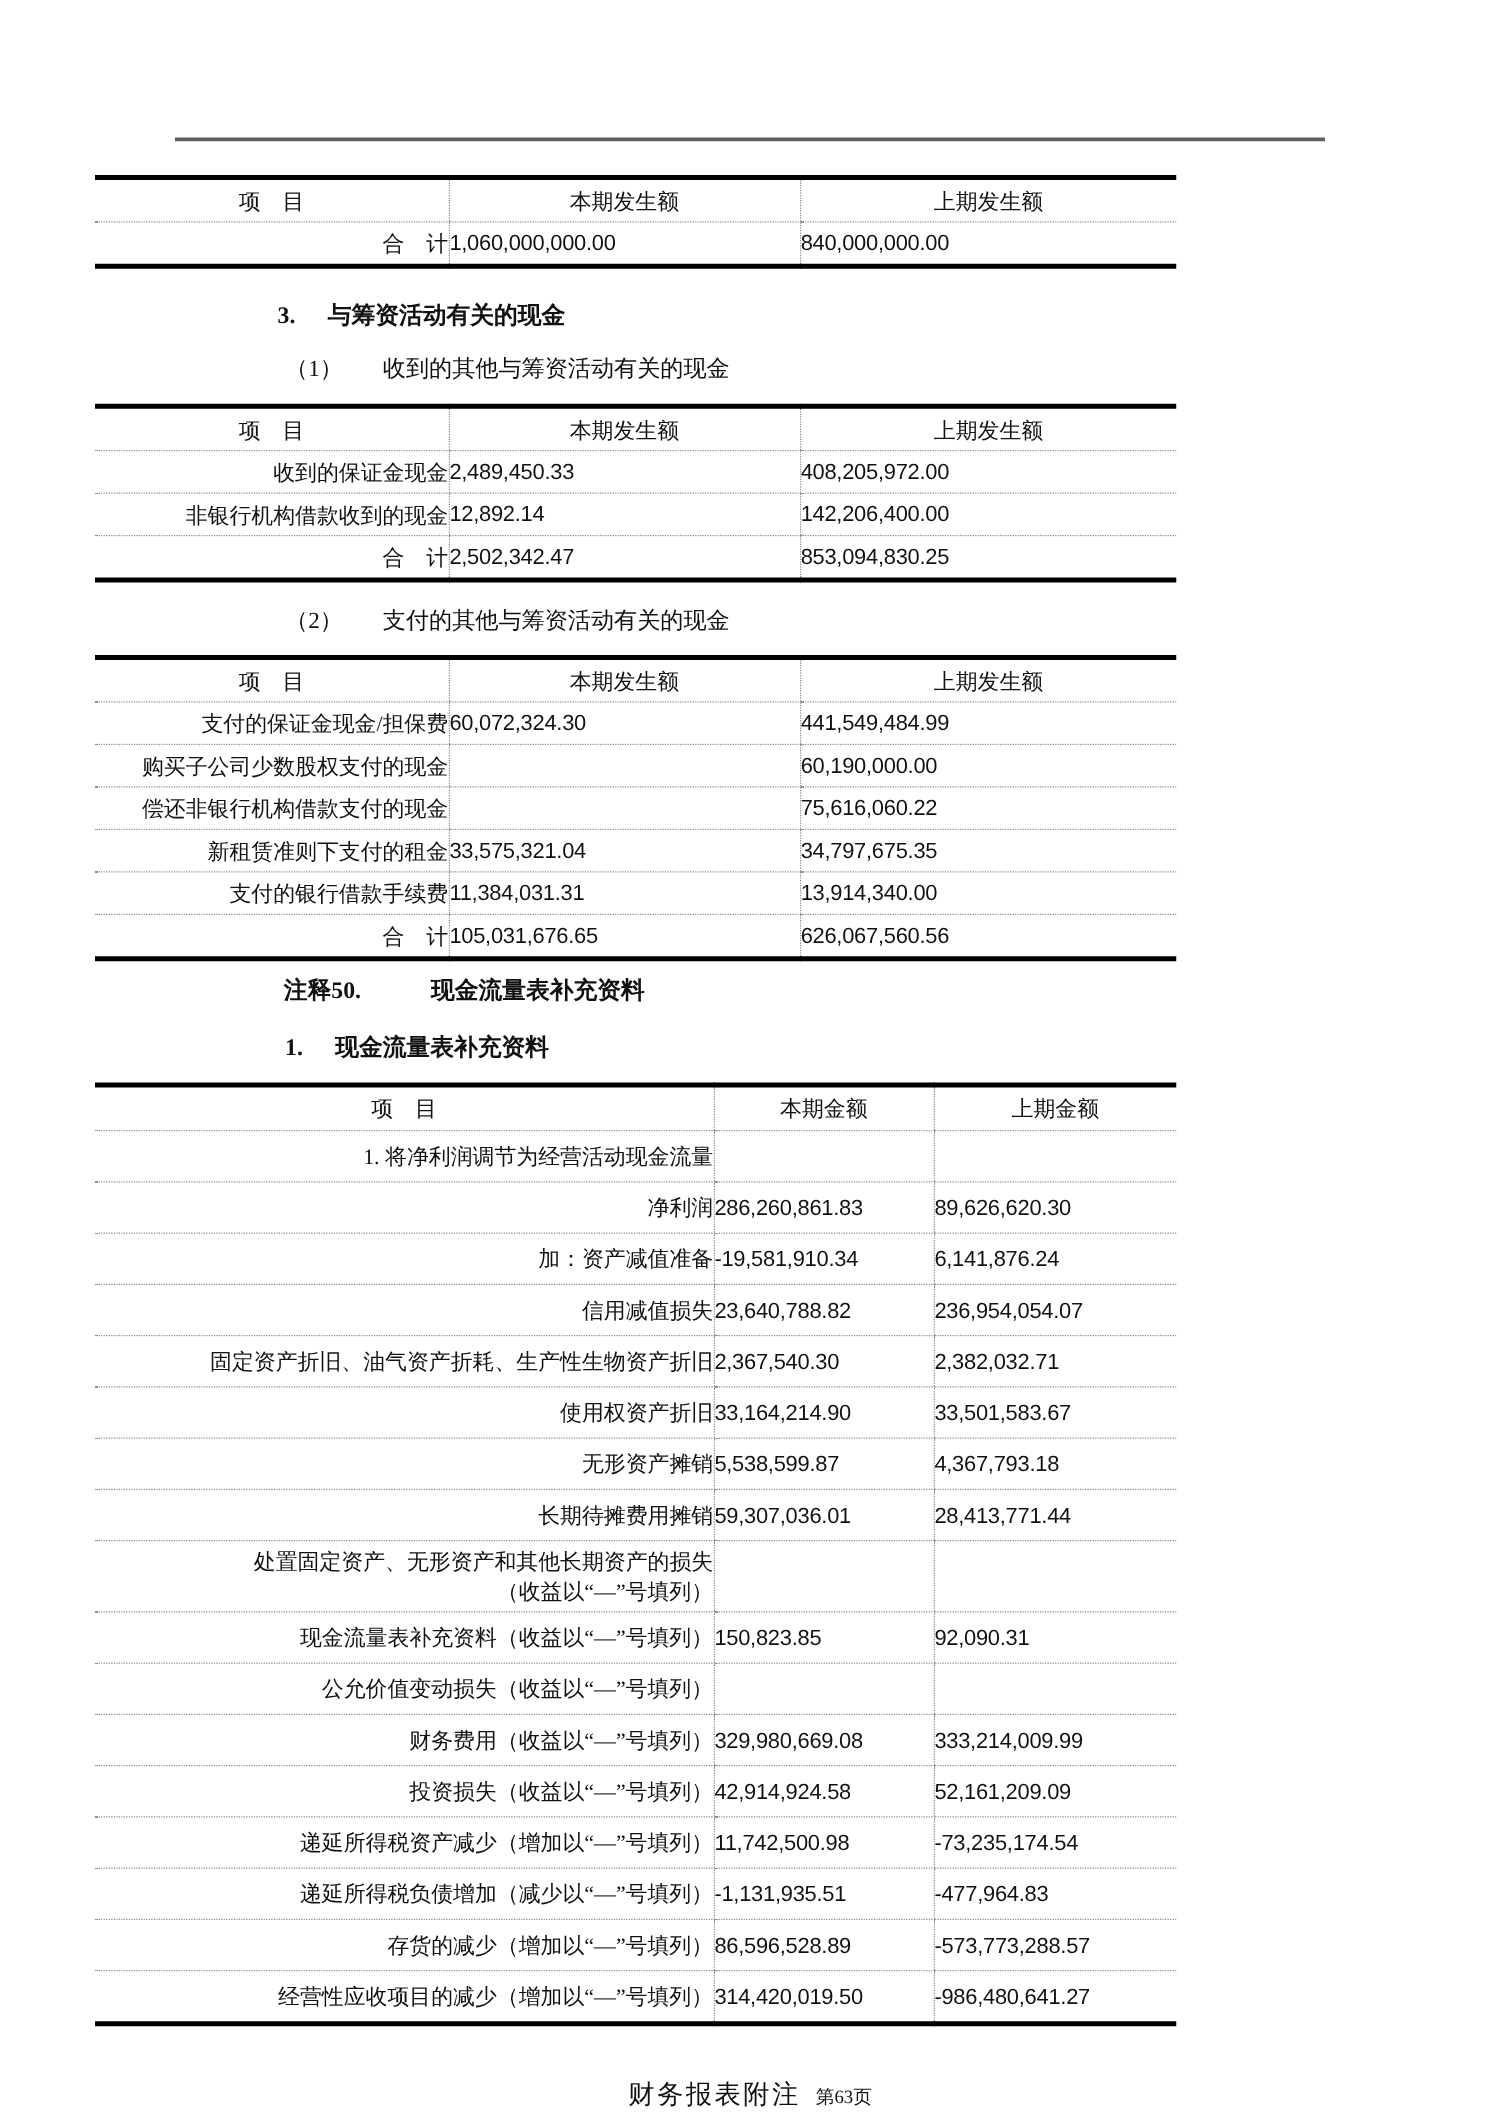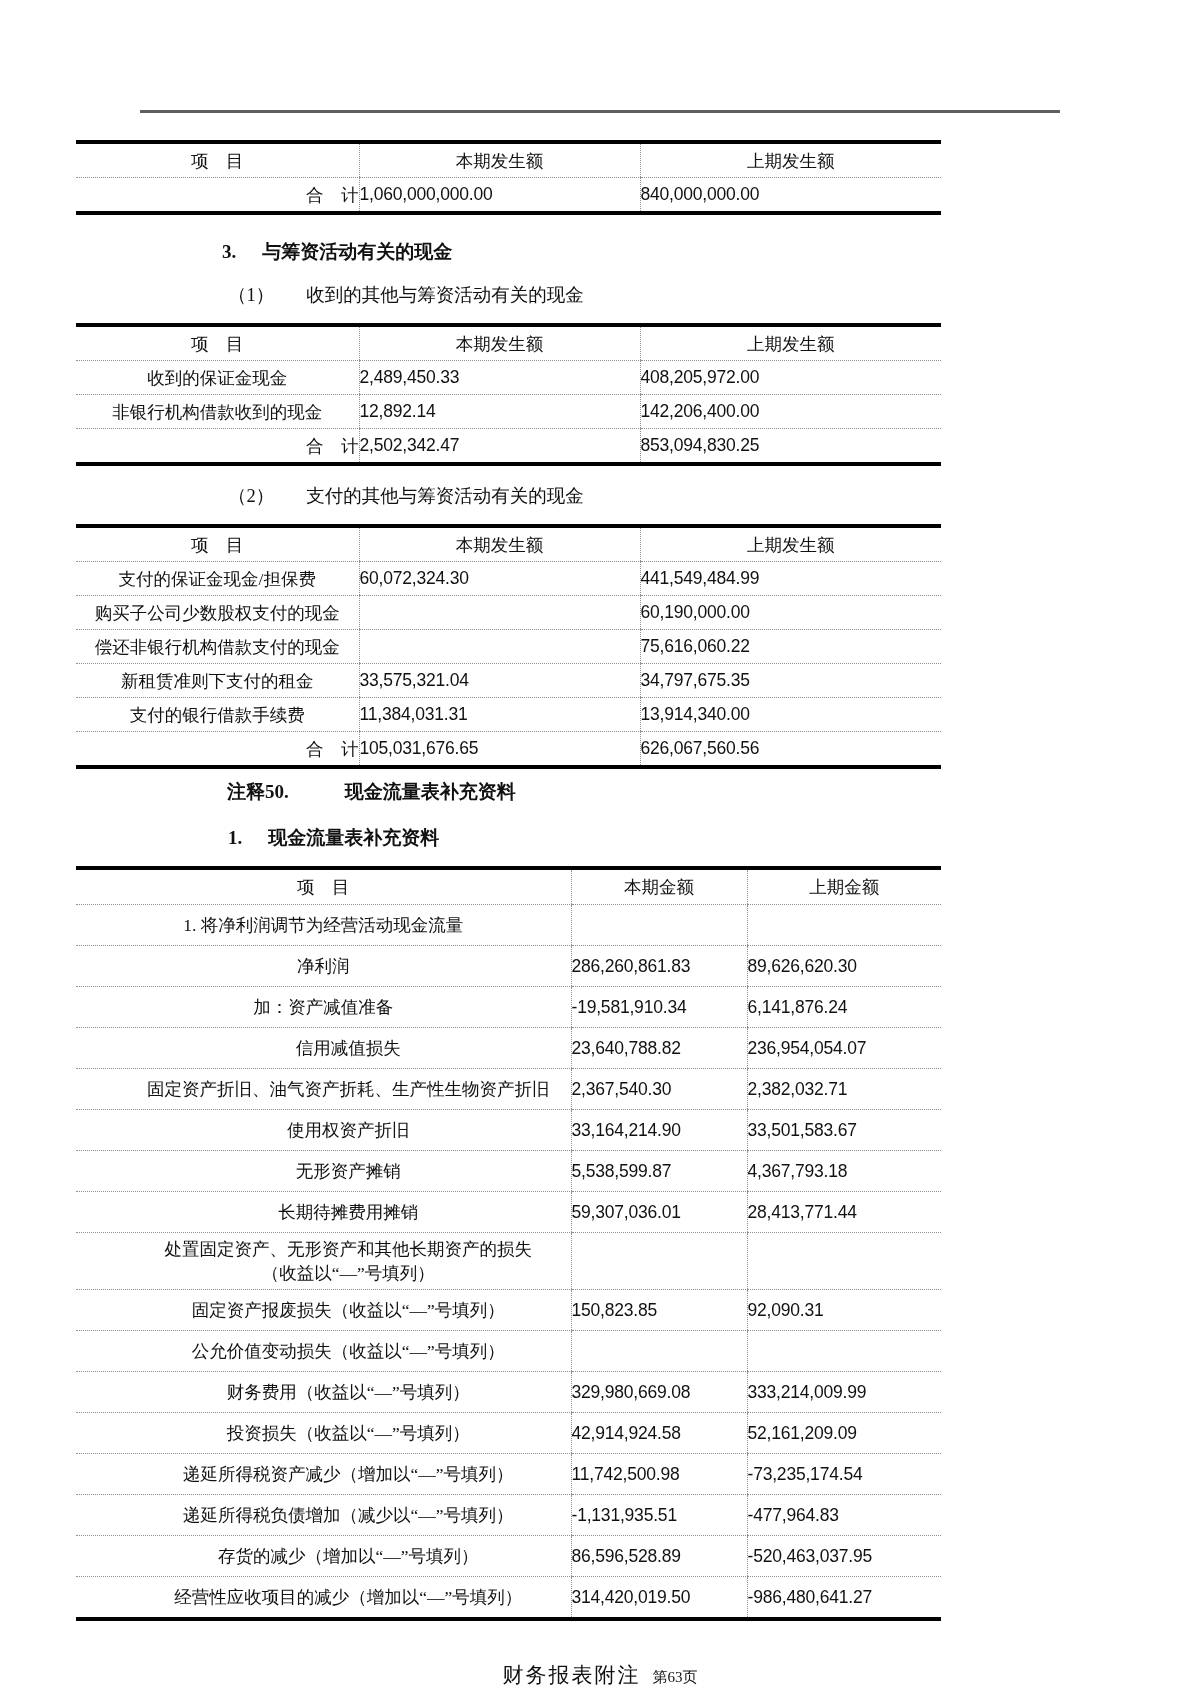--- a/index.html
+++ b/index.html
@@ -28,21 +28,21 @@
   .fin-table th, .fin-table td {
     font-weight: normal;
     font-size: 17.5px;
     padding: 0;
     border-bottom: 1px dotted #8f8f8f;
     height: 33px;
     overflow: hidden;
   }
   .fin-table thead th { text-align: center; }
   .col-div { border-left: 1px dotted #8f8f8f; }
-  .item { text-align: center; padding-left: 14px; }
+  .item { text-align: right; padding-left: 14px; }
   .item-center { text-align: right; padding-left: 0; }
   .num {
     padding-right: 24px;
     font-family: "Liberation Sans", sans-serif;
     font-size: 16.5px;
     letter-spacing: -0.2px;
   }
   table.big td { height: 40px; }
   table.big thead th { height: 34px; }
   table.big .item.sub { padding-left: 50px; }
@@ -260,21 +260,21 @@
       <td class="num col-div">59,307,036.01</td>
       <td class="num col-div">28,413,771.44</td>
     </tr>
     <tr class="tall">
       <td class="item sub prewrap">处置固定资产、无形资产和其他长期资产的损失
 （收益以“—”号填列）</td>
       <td class="num col-div"></td>
       <td class="num col-div"></td>
     </tr>
     <tr>
-      <td class="item sub">固定资产报废损失（收益以“—”号填列）</td>
+      <td class="item sub">现金流量表补充资料（收益以“—”号填列）</td>
       <td class="num col-div">150,823.85</td>
       <td class="num col-div">92,090.31</td>
     </tr>
     <tr>
       <td class="item sub">公允价值变动损失（收益以“—”号填列）</td>
       <td class="num col-div"></td>
       <td class="num col-div"></td>
     </tr>
     <tr>
       <td class="item sub">财务费用（收益以“—”号填列）</td>
@@ -292,21 +292,21 @@
       <td class="num col-div">-73,235,174.54</td>
     </tr>
     <tr>
       <td class="item sub">递延所得税负债增加（减少以“—”号填列）</td>
       <td class="num col-div">-1,131,935.51</td>
       <td class="num col-div">-477,964.83</td>
     </tr>
     <tr>
       <td class="item sub">存货的减少（增加以“—”号填列）</td>
       <td class="num col-div">86,596,528.89</td>
-      <td class="num col-div">-520,463,037.95</td>
+      <td class="num col-div">-573,773,288.57</td>
     </tr>
     <tr>
       <td class="item sub">经营性应收项目的减少（增加以“—”号填列）</td>
       <td class="num col-div">314,420,019.50</td>
       <td class="num col-div">-986,480,641.27</td>
     </tr>
   </tbody>
 </table>
 
 <div class="footer">

